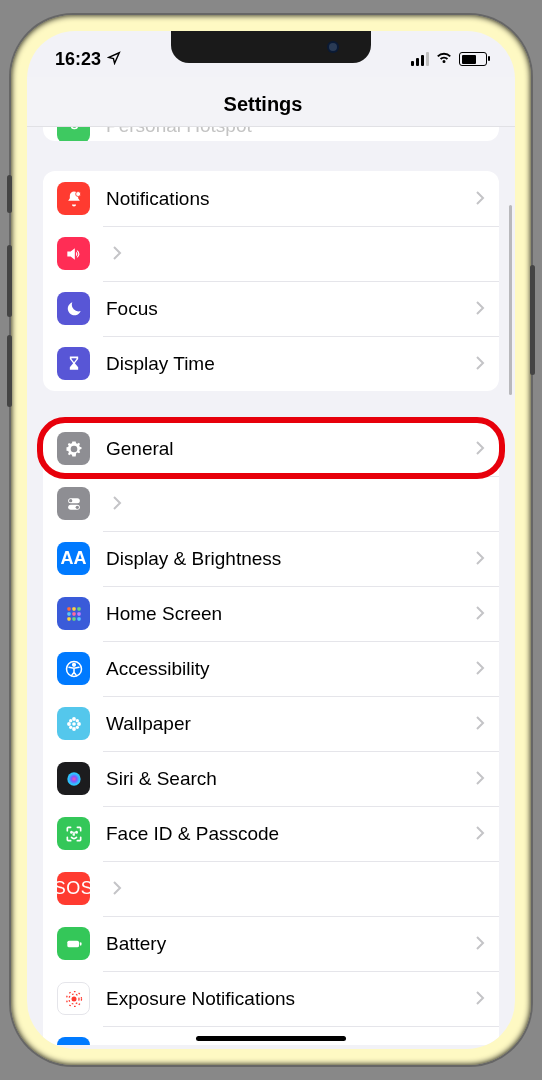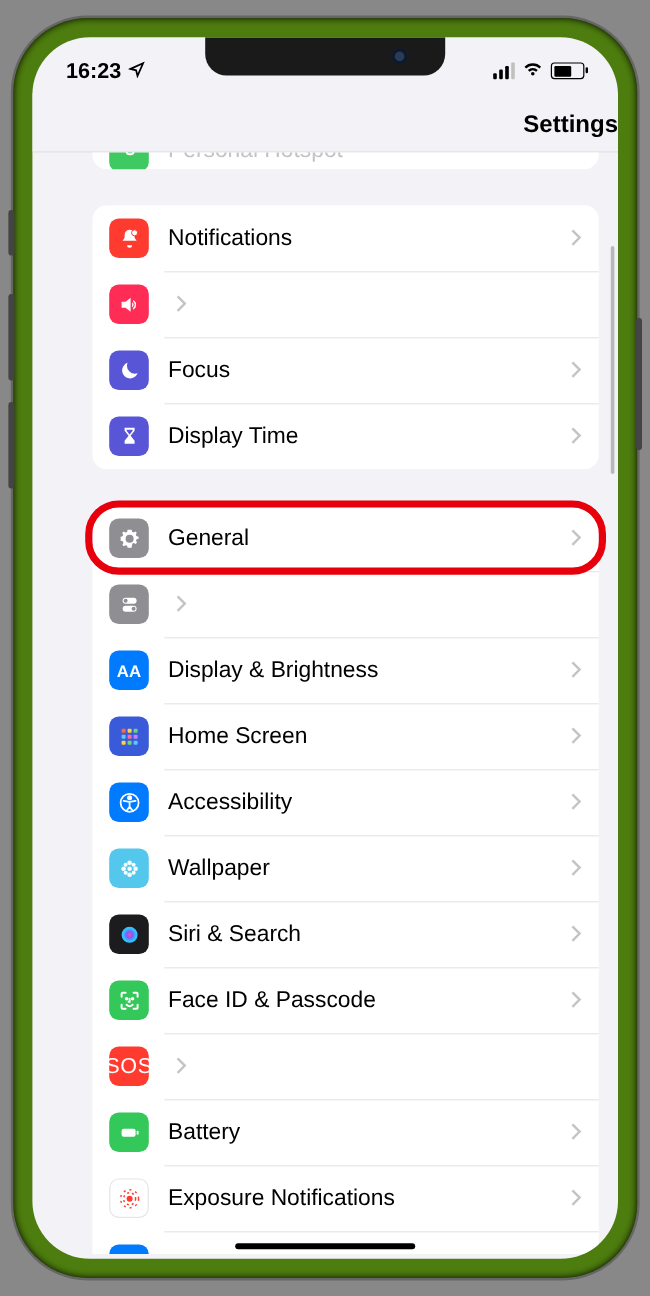--- a/index.html
+++ b/index.html
@@ -7,21 +7,21 @@
     background: #888;
     display: flex;
     justify-content: center;
     align-items: center;
     min-height: 1080px;
     font-family: -apple-system, "Helvetica Neue", Helvetica, Arial, sans-serif;
   }
   .phone-frame {
     width: 520px;
     height: 1050px;
-    background: #4d7c0f;
+    background: #fef9c3;
     border-radius: 62px;
     padding: 16px;
     box-shadow: 0 0 0 2px #666, inset 0 0 6px #000;
     position: relative;
   }
   .side-btn { position:absolute; background:#444; border-radius:3px; }
   .side-btn.left1 { left:-4px; top:160px; width:5px; height:38px; }
   .side-btn.left2 { left:-4px; top:230px; width:5px; height:72px; }
   .side-btn.left3 { left:-4px; top:320px; width:5px; height:72px; }
   .side-btn.right1 { right:-4px; top:250px; width:5px; height:110px; }
@@ -59,26 +59,26 @@
   .nav-arrow svg { width:14px; height:14px; }
   .sig-bars { display:inline-flex; align-items:flex-end; gap:2px; height:14px;}
   .sig-bars span{ width:3px; background:#000; border-radius:1px;}
   .sig-bars span:nth-child(1){height:5px;} .sig-bars span:nth-child(2){height:8px;}
   .sig-bars span:nth-child(3){height:11px;} .sig-bars span:nth-child(4){height:14px; background:#c0c0c0;}
   .wifi svg{width:18px;height:18px;}
   .battery { width:28px; height:14px; border:1.6px solid #000; border-radius:3px; position:relative;}
   .battery::after{content:""; position:absolute; right:-4px; top:3px; width:2.5px; height:5px; background:#000; border-radius:1px;}
   .battery .fill{ position:absolute; left:1.5px; top:1.5px; bottom:1.5px; width:55%; background:#000; border-radius:1px;}
   .header {
-    text-align:right; font-weight:600; font-size:20px;
-    padding: 16px 0 10px 0; color:#000;
+    text-align:center; font-weight:600; font-size:20px;
+    padding: 16px 16px 10px 0; color:#000;
     border-bottom:1px solid rgba(0,0,0,0.07);
     background: rgba(242,242,247,0.95);
   }
-  .content { height: calc(100% - 46px - 54px); overflow:hidden; position:relative;padding-left:34px; }
+  .content { height: calc(100% - 46px - 54px); overflow:hidden; position:relative; }
   .group {
     background:#fff; margin: 0 16px 30px 16px;
     border-radius:12px;
     overflow:visible;
   }
   .group.first { margin-top: -16px; }
   .row {
     display:flex; align-items:center;
     padding: 11px 14px 11px 14px;
     position:relative;
@@ -107,21 +107,21 @@
   }
   .home-indicator {
     position:absolute; bottom:8px; left:50%; transform:translateX(-50%);
     width:150px; height:5px; background:#000; border-radius:3px;
   }
   .scroll-indicator {
     position:absolute; right:3px; top:78px; width:3px; height:190px;
     background:#b8b8bc; border-radius:2px;
   }
   .sos-text { font-size:18px; font-weight:400; letter-spacing:0.5px; }
-  .aa-text { font-size:14px; font-weight:700; }
+  .aa-text { font-size:18px; font-weight:700; }
   .partial-row {
     display:flex; align-items:center; padding:11px 14px; position:relative;
     opacity:0.95;
   }
 </style>
 </head>
 <body>
 
 <div class="phone-frame">
   <div class="side-btn left1"></div>

